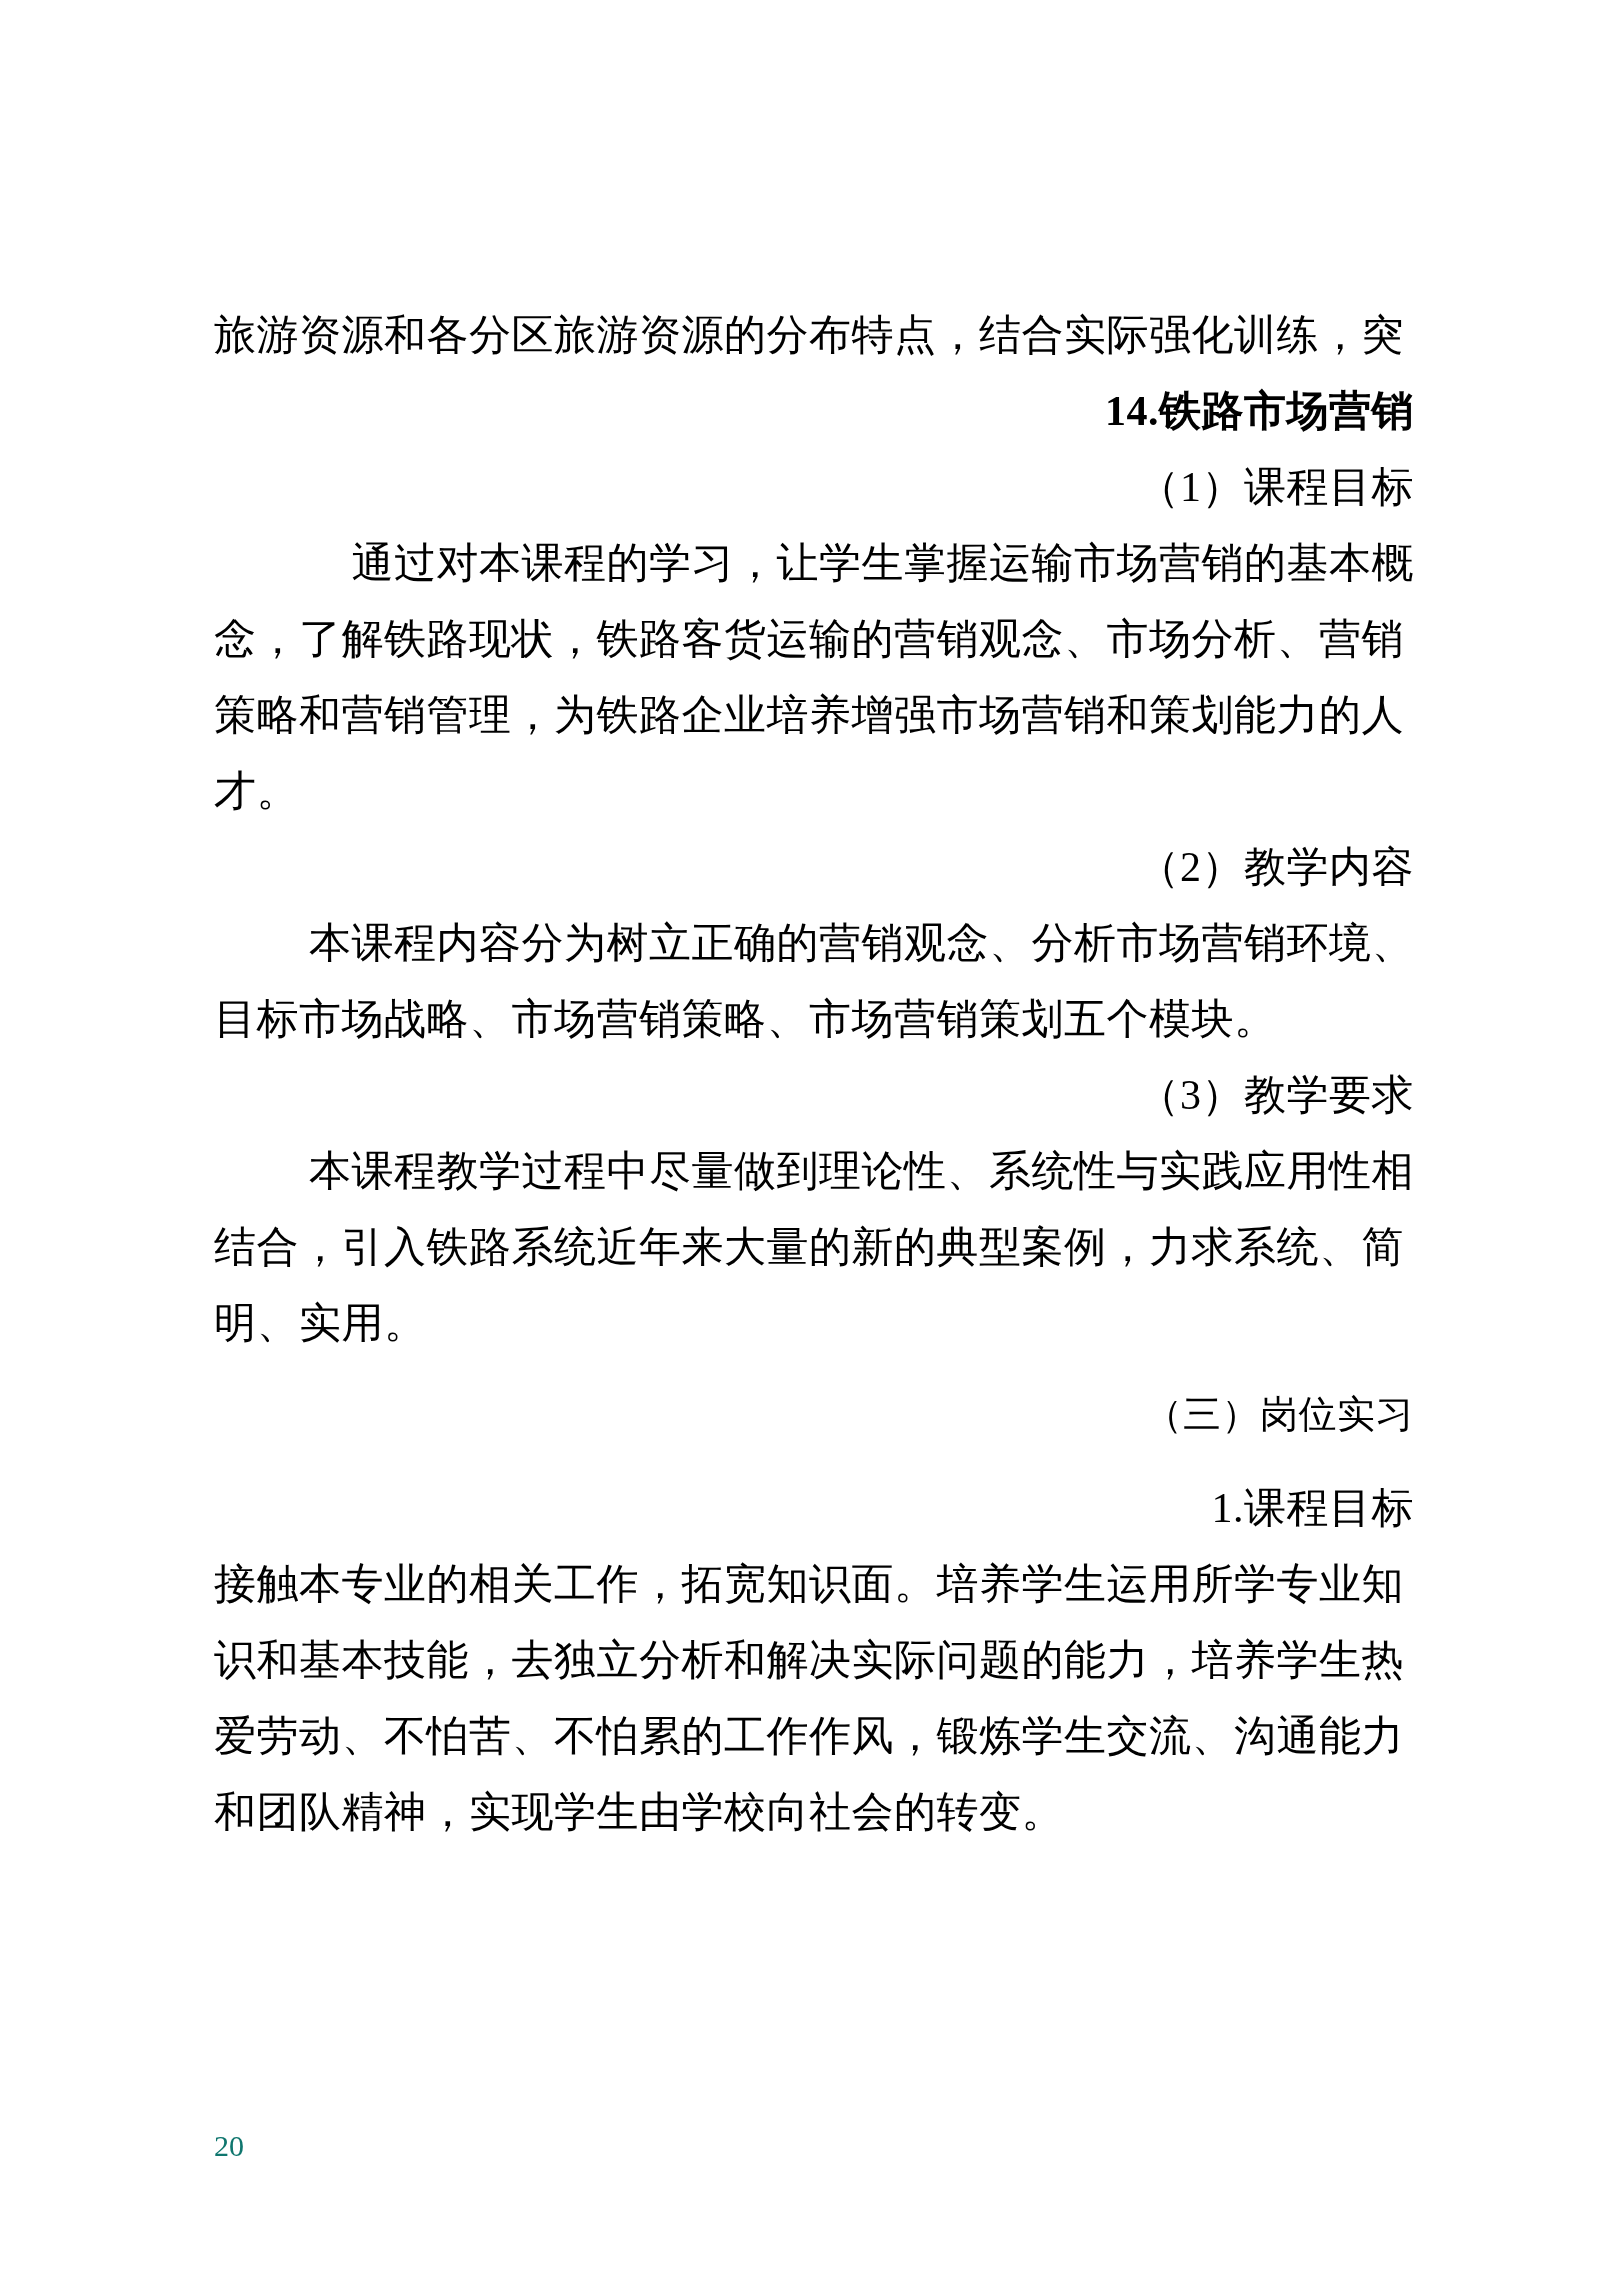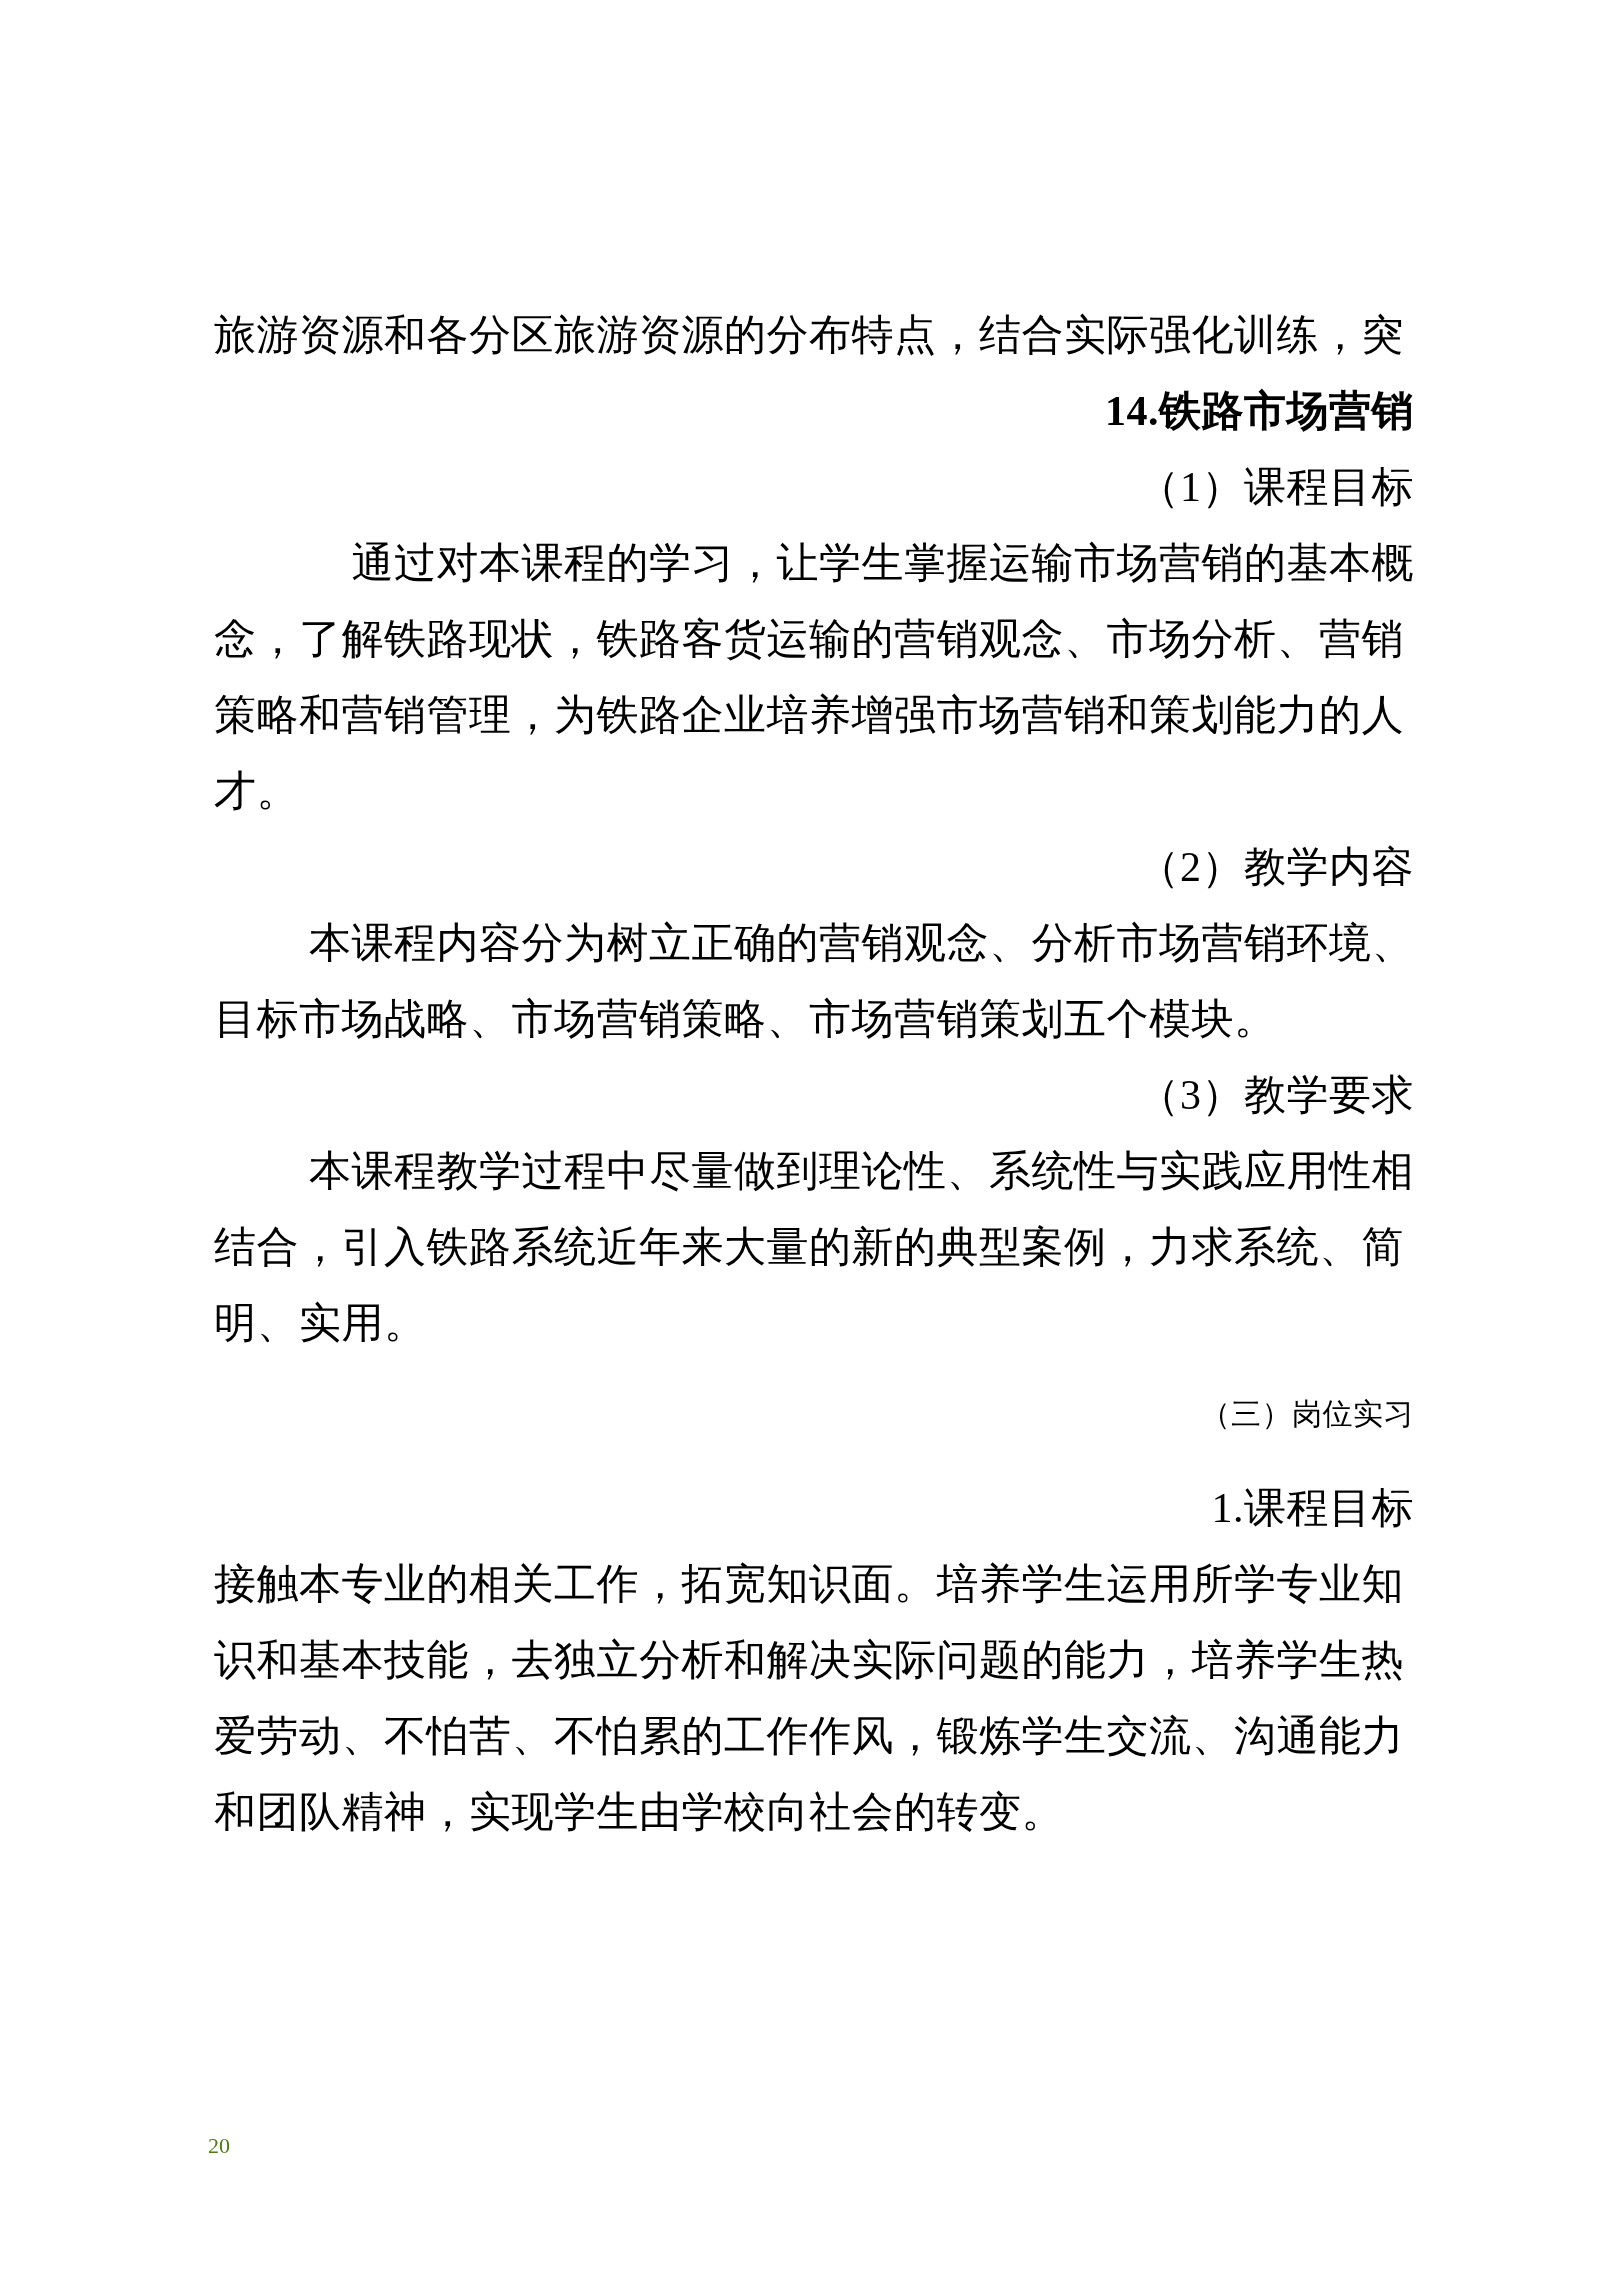--- a/index.html
+++ b/index.html
@@ -30,33 +30,33 @@
     color: #000000;
   }
   .indent {
     padding-left: 86px;
     text-align: right;
   }
   .bold {
     font-weight: bold;
   }
   .subsection-heading .line {
-    font-size: 30px;
+    font-size: 38px;
   }
   .subsection-heading {
     margin-top: 14.7px;
     margin-bottom: 18.6px;
   }
   .page-number {
     position: absolute;
-    left: 208px;
+    left: 214px;
     top: 2124px;
-    font-size: 22px;
+    font-size: 30px;
     line-height: 43px;
-    color: #4d7c0f;
+    color: #0f766e;
   }
 </style>
 </head>
 <body>
 
 <div class="page">
 
   <main class="text-block">
 
     <div class="para">

